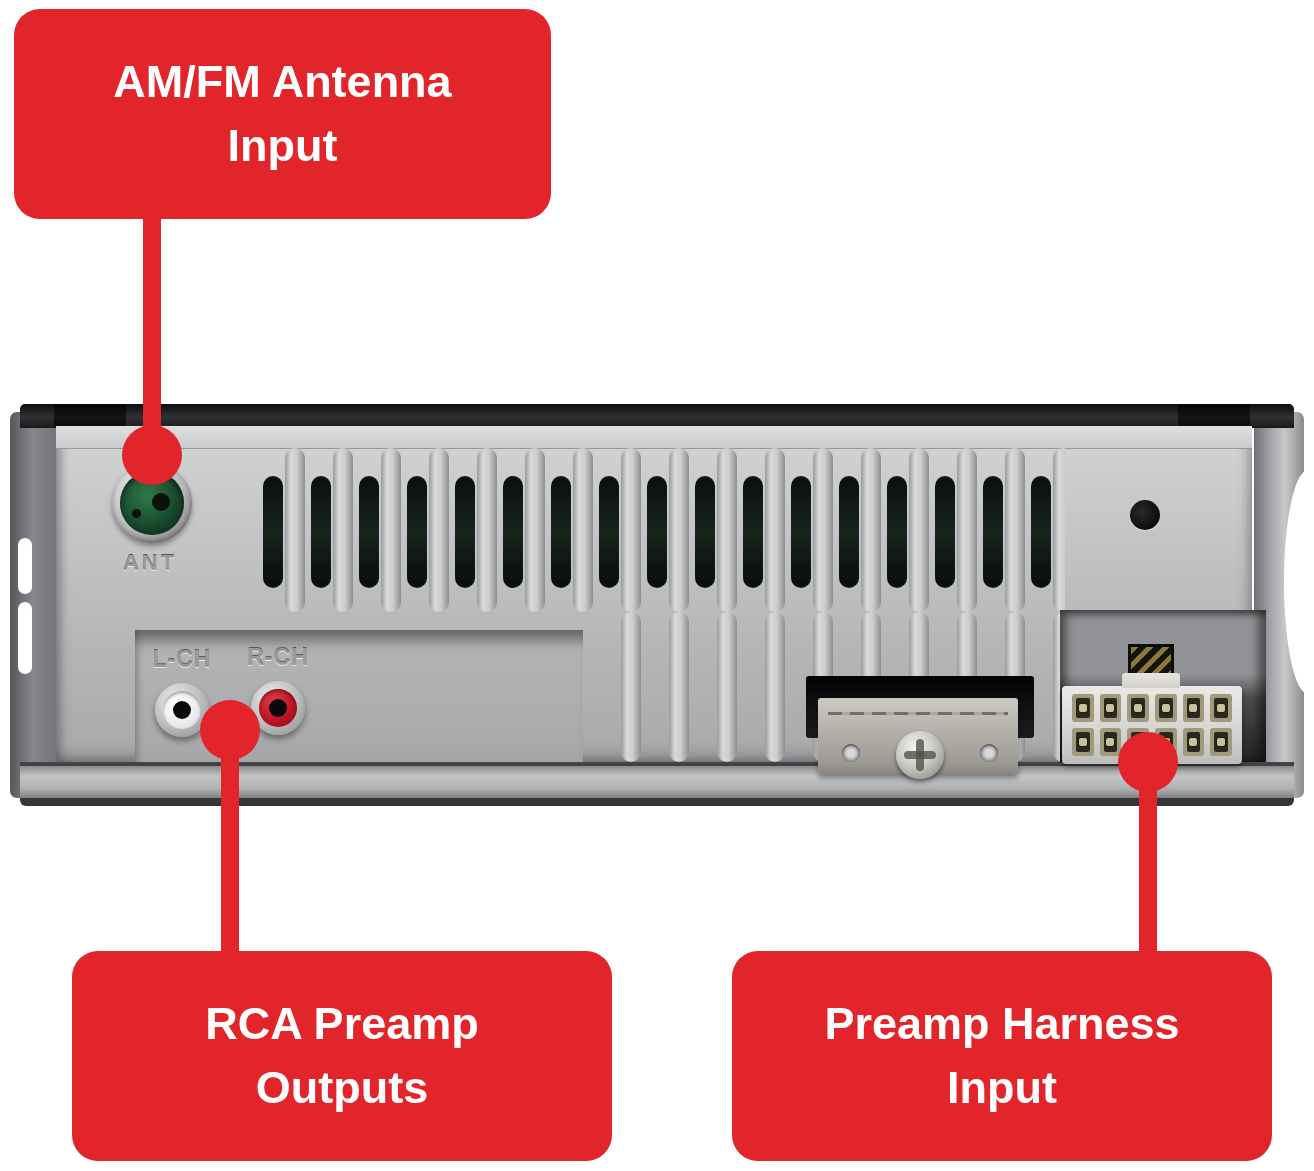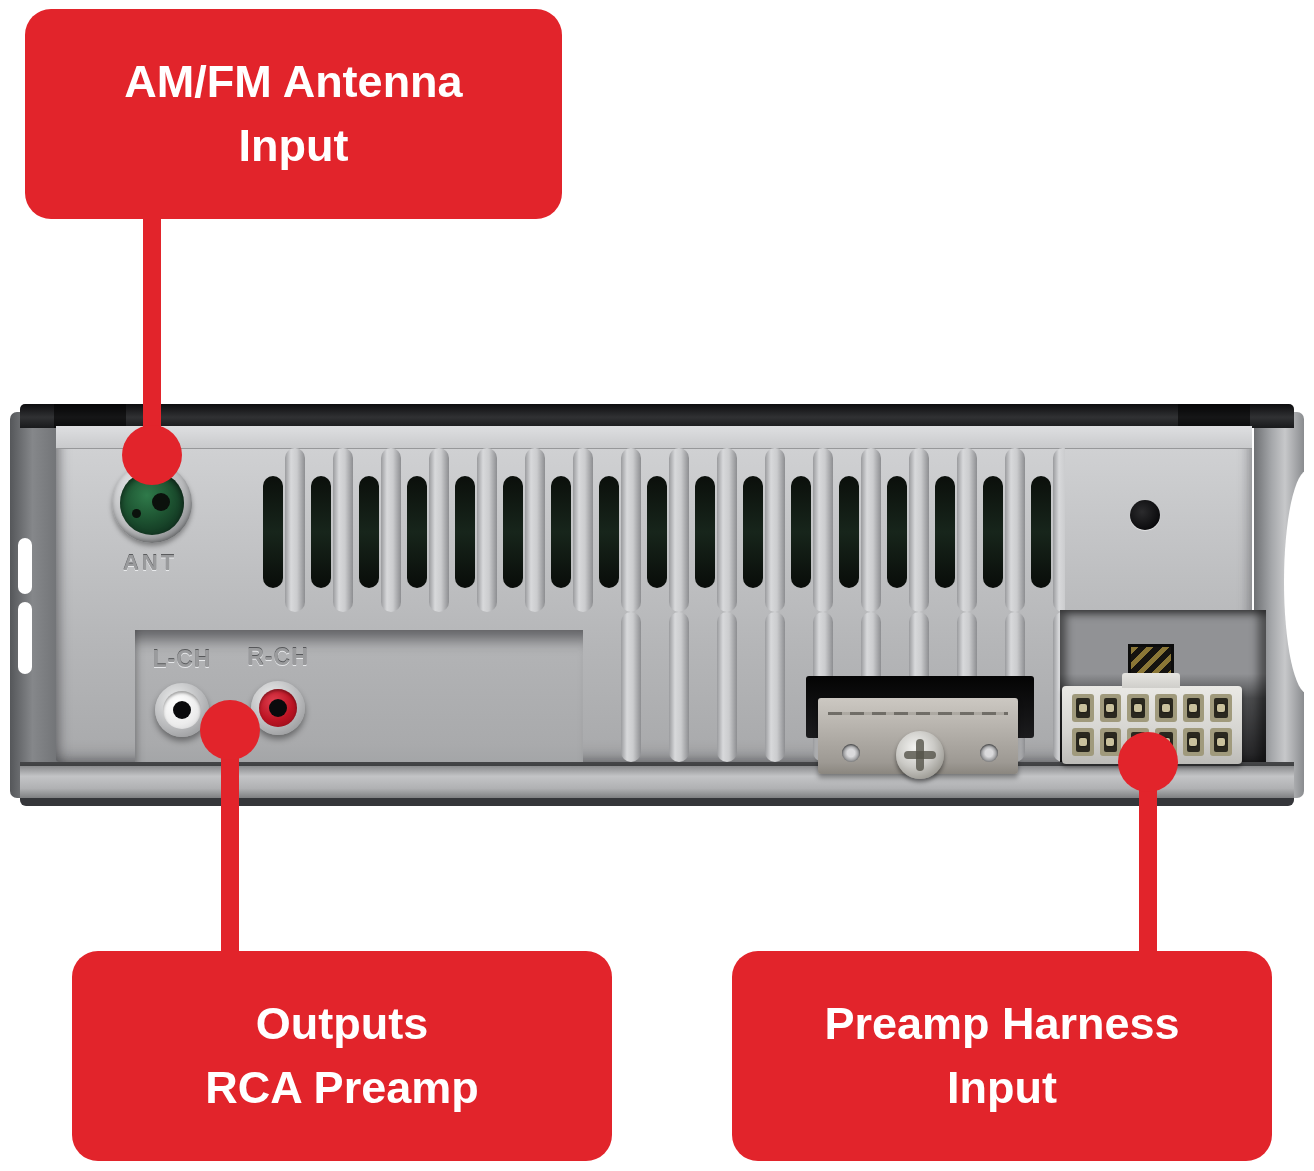--- a/index.html
+++ b/index.html
@@ -5,21 +5,21 @@
   :root { --red:#e2242b; --page-bg:#ffffff; }
   html,body { margin:0; padding:0; background:var(--page-bg); }
   .stage { position:relative; width:1314px; height:1171px; background:var(--page-bg);
            font-family:"Liberation Sans", sans-serif; overflow:hidden; }
 
   
   .co-box { position:absolute; background:var(--red); border-radius:26px; color:#fff;
             display:flex; flex-direction:column; justify-content:center; align-items:center;
             text-align:center; font-weight:bold; font-size:45px; line-height:64px; z-index:30; }
   .co-box .co-line-text { white-space:nowrap; }
-  #box-antenna { left:14px;  top:9px;   width:537px; height:210px;margin-left:11px; }
+  #box-antenna { left:14px;  top:9px;   width:537px; height:210px; }
   #box-rca     { left:72px;  top:951px; width:540px; height:210px; }
   #box-power   { left:732px; top:951px; width:540px; height:210px; }
 
   .co-line { position:absolute; width:18px; background:var(--red); border-radius:9px; z-index:28; }
   #line-antenna { left:143px;  top:200px; height:262px; }
   #line-rca     { left:221px;  top:722px; height:240px; }
   #line-power   { left:1139px; top:755px; height:208px; }
 
   .co-dot { position:absolute; width:60px; height:60px; border-radius:50%;
             background:var(--red); z-index:29; }
@@ -276,21 +276,21 @@
   <div class="co-line" id="line-power"></div>
   <div class="co-dot" id="dot-antenna"></div>
   <div class="co-dot" id="dot-rca"></div>
   <div class="co-dot" id="dot-power"></div>
 
   <div class="co-box" id="box-antenna">
     <div class="co-line-text">AM/FM Antenna</div>
     <div class="co-line-text">Input</div>
   </div>
   <div class="co-box" id="box-rca">
+    <div class="co-line-text">RCA Preamp</div>
     <div class="co-line-text">Outputs</div>
-    <div class="co-line-text">RCA Preamp</div>
   </div>
   <div class="co-box" id="box-power">
     <div class="co-line-text">Preamp Harness</div>
     <div class="co-line-text">Input</div>
   </div>
 
 </div>
 
 </body></html>

